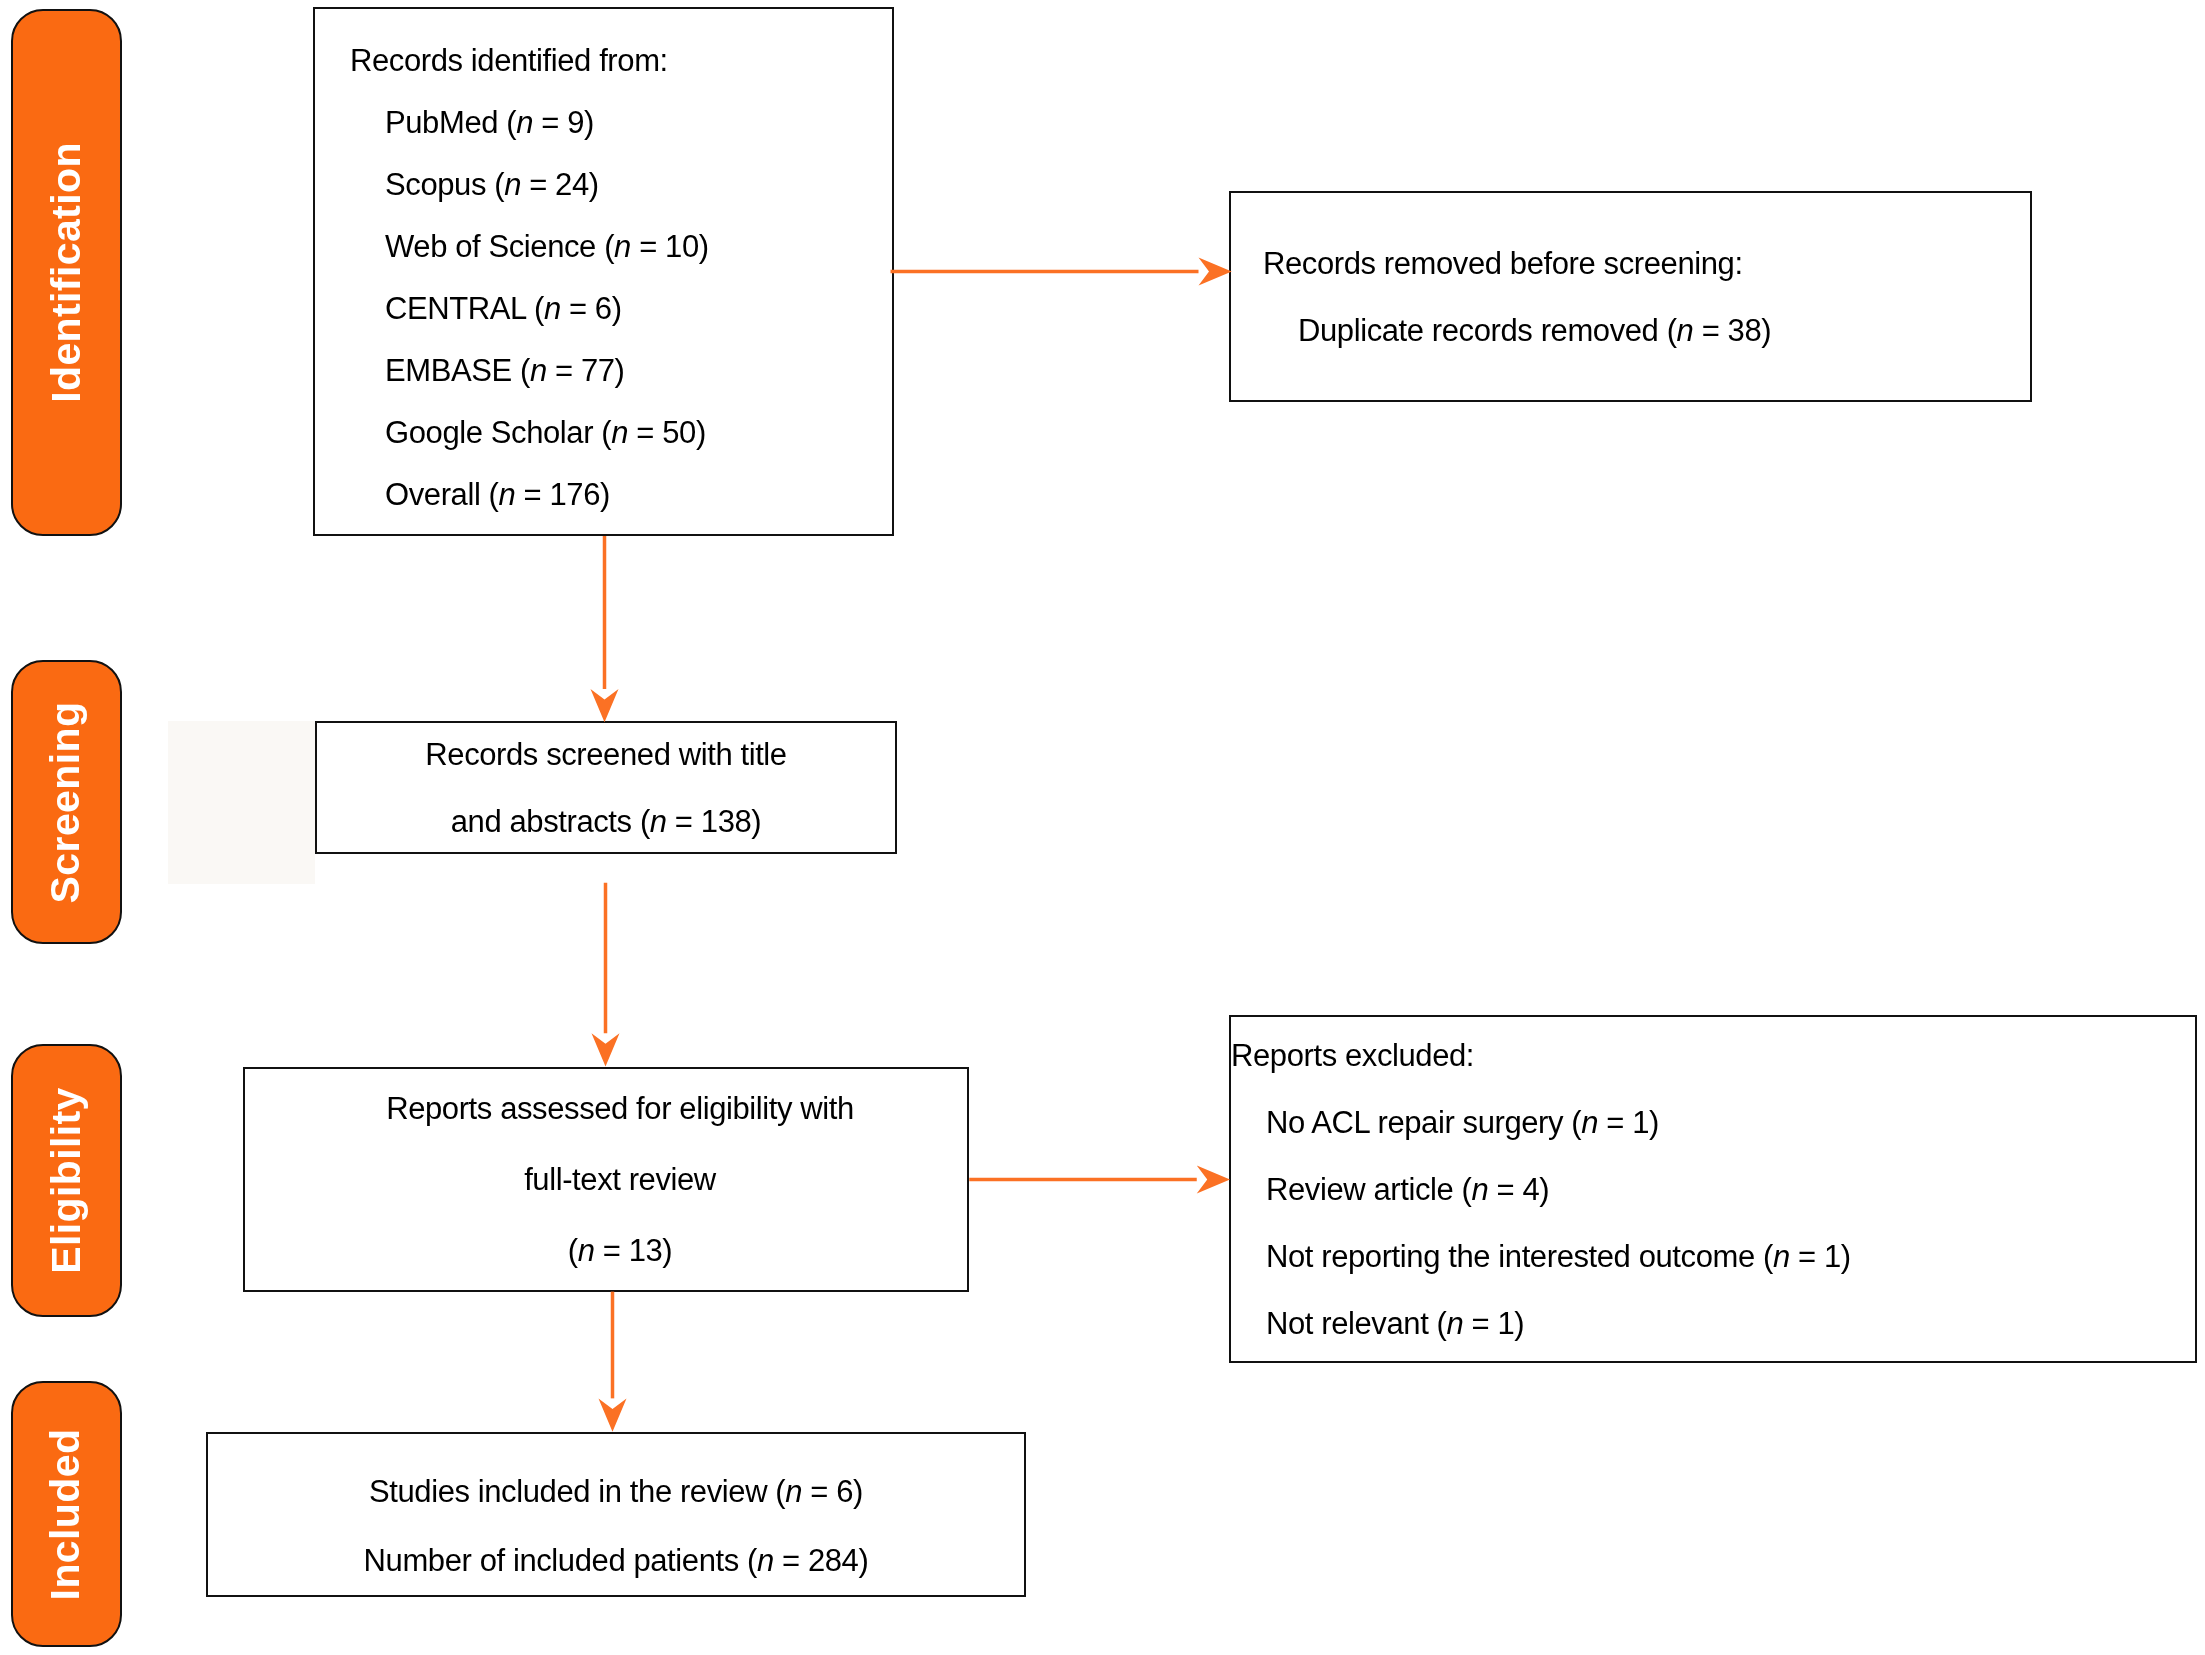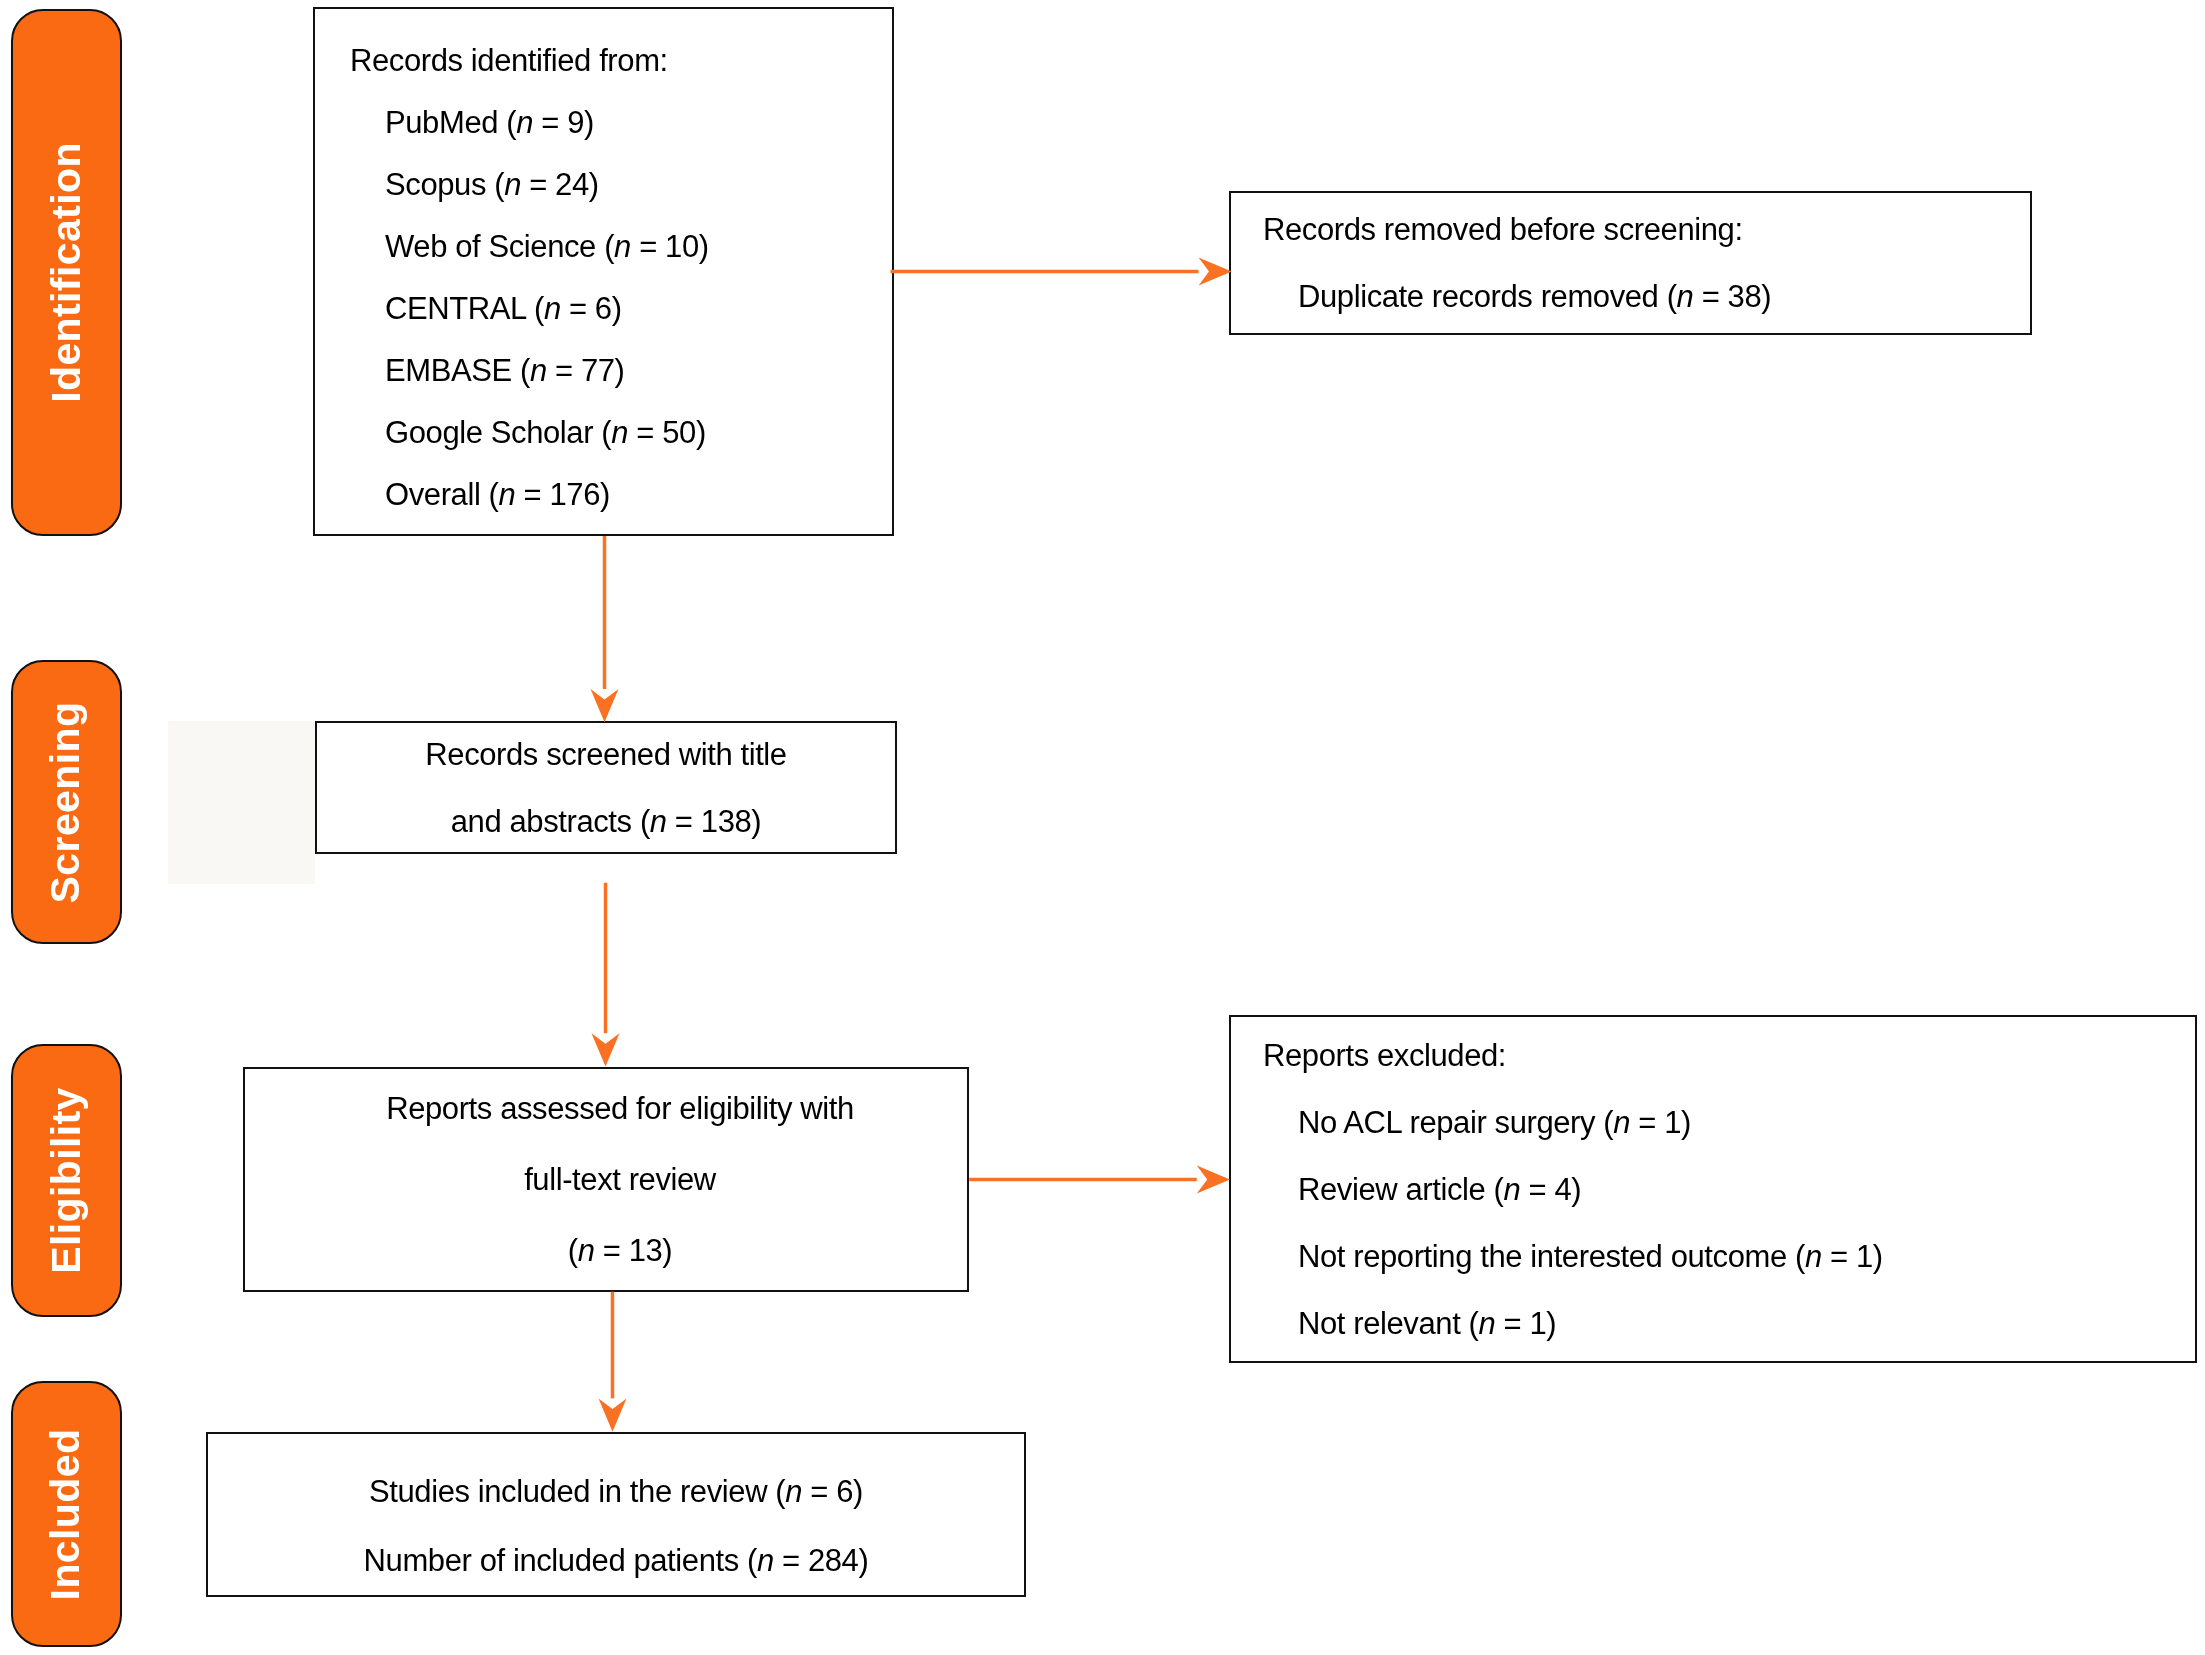--- a/index.html
+++ b/index.html
@@ -42,28 +42,28 @@
     box-sizing:border-box;
     color:var(--text,#000);
     font-size:31px;letter-spacing:-0.4px;
     display:flex;flex-direction:column;
   }
   .fbox .line{white-space:nowrap;}
   .fbox .indent{margin-left:35px;}
   .fbox i{font-style:italic;}
   #box-identified{left:313px;top:7px;width:581px;height:529px;
     padding:21px 8.8px 0 35px;line-height:62px;}
-  #box-removed{left:1229px;top:191px;width:803px;height:144px;
+  #box-removed{left:1229px;top:191px;width:803px;height:211px;
     justify-content:center;padding-left:32px;line-height:67px;}
   #box-screened{left:315px;top:721px;width:582px;height:133px;
     justify-content:center;text-align:center;line-height:67px;}
   #box-eligibility{left:243px;top:1067px;width:726px;height:225px;
     justify-content:center;text-align:center;line-height:71px;padding-left:28px;}
   #box-excluded{left:1229px;top:1015px;width:968px;height:348px;
-    justify-content:center;padding-left:32px;line-height:67px;}
+    justify-content:center;line-height:67px;}
   #box-included{left:206px;top:1432px;width:820px;height:165px;
     justify-content:flex-end;text-align:center;line-height:69px;}
   
   .arrow{position:absolute;overflow:visible;}
   .arrow line{stroke:var(--arrow,#fb7124);stroke-width:4;fill:none;}
   .arrow polygon{fill:var(--arrow,#fb7124);stroke:none;}
 </style>
 </head>
 <body>
 

